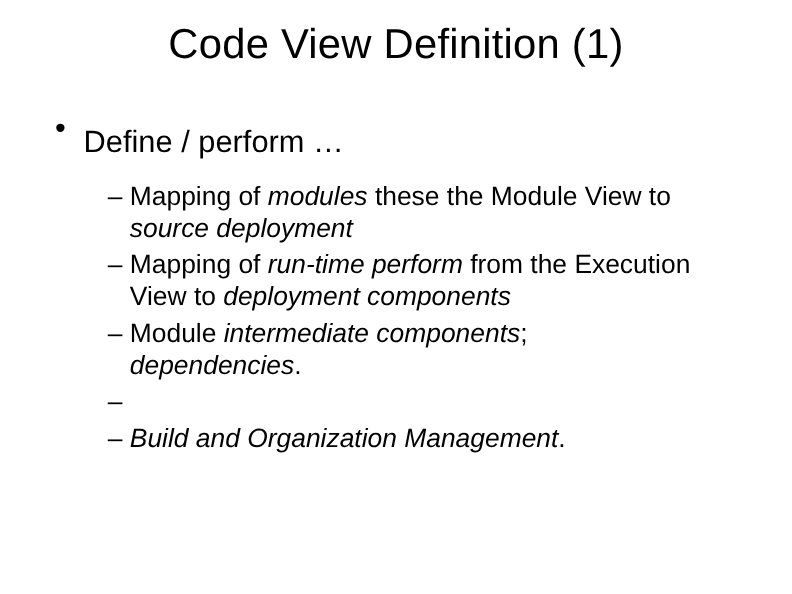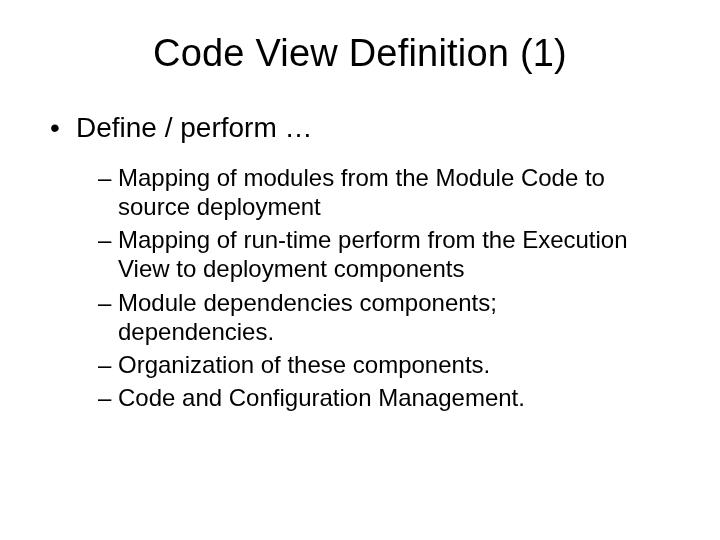--- a/index.html
+++ b/index.html
@@ -16,105 +16,102 @@
     height: 540px;
     position: relative;
     box-sizing: border-box;
   }
   .title {
     text-align: center;
     font-size: 38px;
     font-weight: 400;
     padding-top: 20px;
     letter-spacing: 0.2px;
-    margin-top: 12px;
   }
   .body {
     padding: 36px 50px 0 50px;
   }
   .l1 {
     display: flex;
     align-items: flex-start;
     font-size: 28px;
     margin-bottom: 18px;
   }
   .l1 .bullet {
     width: 26px;
     flex: 0 0 26px;
     text-align: left;
     line-height: 1.2;
   }
   .l1 .text {
     line-height: 1.2;
+    margin-top: 13px;
   }
   .sublist {
     padding-left: 48px;
   }
   .l2 {
     display: flex;
     align-items: flex-start;
     font-size: 24px;
     line-height: 1.22;
     margin-bottom: 4px;
   }
   .l2 .dash {
     flex: 0 0 20px;
     white-space: nowrap;
   }
   .l2 .text {
     max-width: 520px;
   }
-  .it { }
+  .it { font-style: italic; }
 </style>
 </head>
 <body>
 
 <div class="slide">
 
   <div class="title">Code View Definition (1)</div>
 
   <div class="body">
 
     <div class="l1">
       <span class="bullet">•</span>
       <span class="text">Define / perform …</span>
     </div>
 
     <div class="sublist">
 
       <div class="l2">
         <span class="dash">–</span>
         <span class="text">
-          <span>Mapping of </span><span class="it">modules</span><span> from the Module Code to </span><span class="it">source deployment</span>
+          <span>Mapping of </span><span class="it">modules</span><span> these the Module View to </span><span class="it">source deployment</span>
         </span>
       </div>
 
       <div class="l2">
         <span class="dash">–</span>
         <span class="text">
           <span>Mapping of </span><span class="it">run-time perform</span><span> from the Execution View to </span><span class="it">deployment components</span>
         </span>
       </div>
 
       <div class="l2">
         <span class="dash">–</span>
         <span class="text">
-          <span>Module </span><span class="it">dependencies components</span><span>; </span><span class="it">dependencies</span><span>.</span>
+          <span>Module </span><span class="it">intermediate components</span><span>; </span><span class="it">dependencies</span><span>.</span>
         </span>
       </div>
 
       <div class="l2">
         <span class="dash">–</span>
-        <span class="text">
-          <span class="it">Organization</span><span> of these components.</span>
-        </span>
       </div>
 
       <div class="l2">
         <span class="dash">–</span>
         <span class="text">
-          <span class="it">Code and Configuration Management</span><span>.</span>
+          <span class="it">Build and Organization Management</span><span>.</span>
         </span>
       </div>
 
     </div>
   </div>
 </div>
 
 </body></html>

